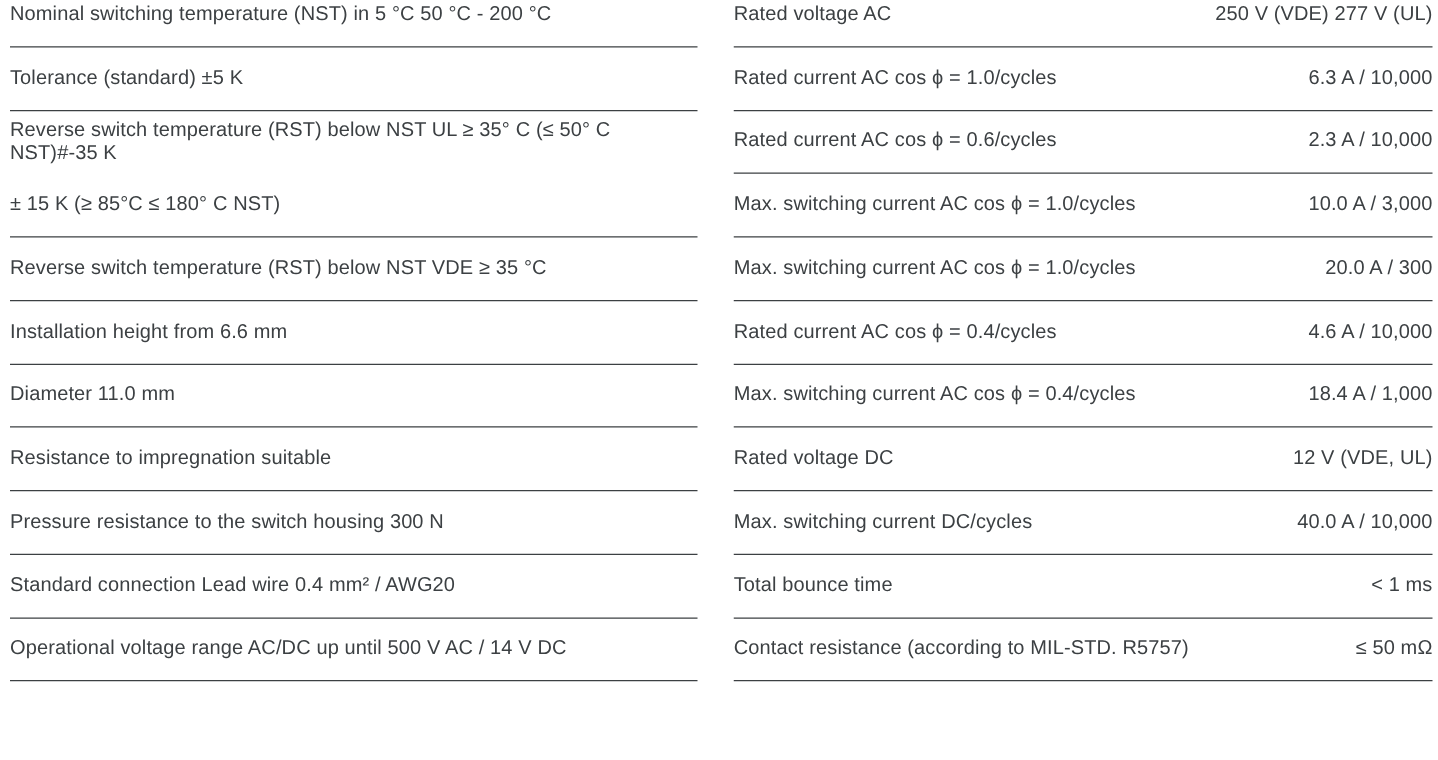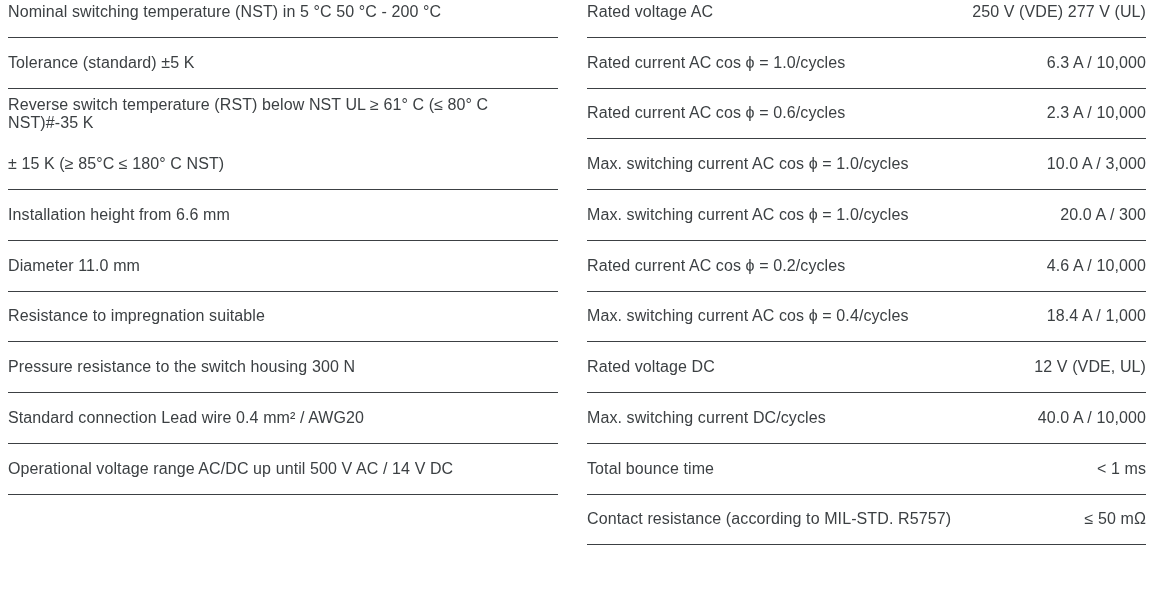--- a/index.html
+++ b/index.html
@@ -52,22 +52,25 @@
 
 <div class="spec-table">
   <div class="col col-left" id="col-left">
       <div class="row">
         <div class="line">Nominal switching temperature (NST) in 5 °C 50 °C - 200 °C</div>
       </div>
       <div class="row">
         <div class="line">Tolerance (standard) ±5 K</div>
       </div>
       <div class="row double">
-        <div class="line">Reverse switch temperature (RST) below NST UL ≥ 61° C (≤ 80° C NST)#-35 K</div>
+        <div class="line">Reverse switch temperature (RST) below NST UL ≥ 35° C (≤ 50° C NST)#-35 K</div>
         <div class="line">± 15 K (≥ 85°C ≤ 180° C NST)</div>
+      </div>
+      <div class="row">
+        <div class="line">Reverse switch temperature (RST) below NST VDE ≥ 35 °C</div>
       </div>
       <div class="row">
         <div class="line">Installation height from 6.6 mm</div>
       </div>
       <div class="row">
         <div class="line">Diameter 11.0 mm</div>
       </div>
       <div class="row">
         <div class="line">Resistance to impregnation suitable</div>
       </div>
@@ -96,21 +99,21 @@
   </div>
       <div class="row row-kv">
     <span class="spec-label">Max. switching current AC cos ϕ = 1.0/cycles</span>
     <span class="spec-value">10.0 A / 3,000</span>
   </div>
       <div class="row row-kv">
     <span class="spec-label">Max. switching current AC cos ϕ = 1.0/cycles</span>
     <span class="spec-value">20.0 A / 300</span>
   </div>
       <div class="row row-kv">
-    <span class="spec-label">Rated current AC cos ϕ = 0.2/cycles</span>
+    <span class="spec-label">Rated current AC cos ϕ = 0.4/cycles</span>
     <span class="spec-value">4.6 A / 10,000</span>
   </div>
       <div class="row row-kv">
     <span class="spec-label">Max. switching current AC cos ϕ = 0.4/cycles</span>
     <span class="spec-value">18.4 A / 1,000</span>
   </div>
       <div class="row row-kv">
     <span class="spec-label">Rated voltage DC</span>
     <span class="spec-value">12 V (VDE, UL)</span>
   </div>

